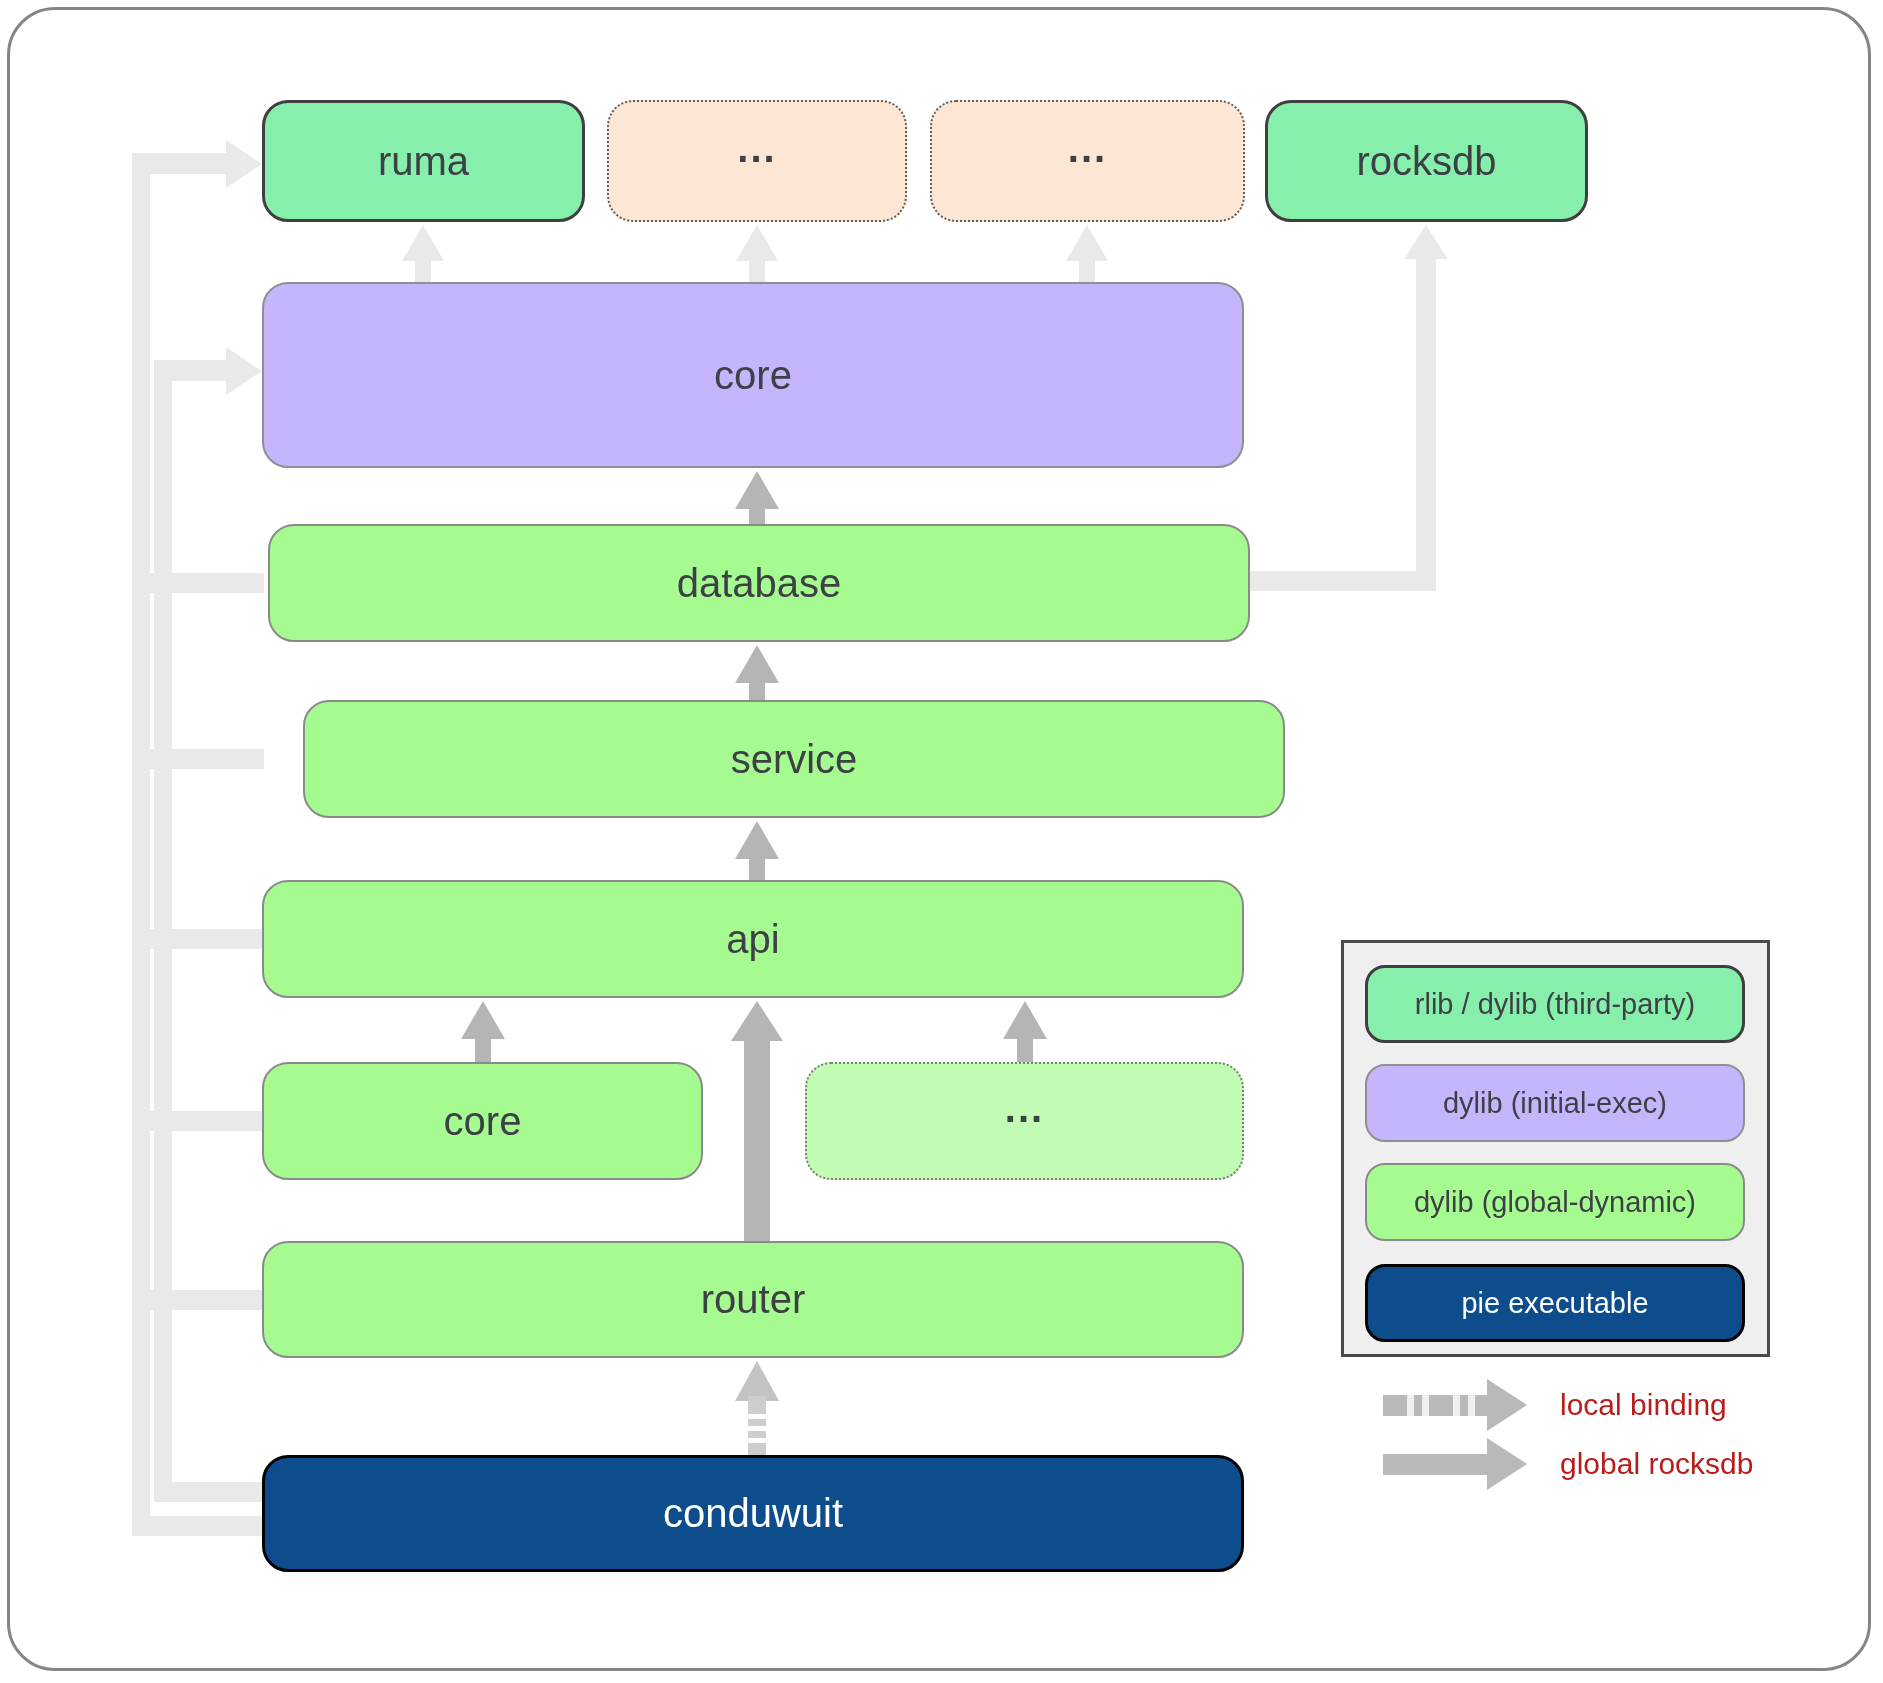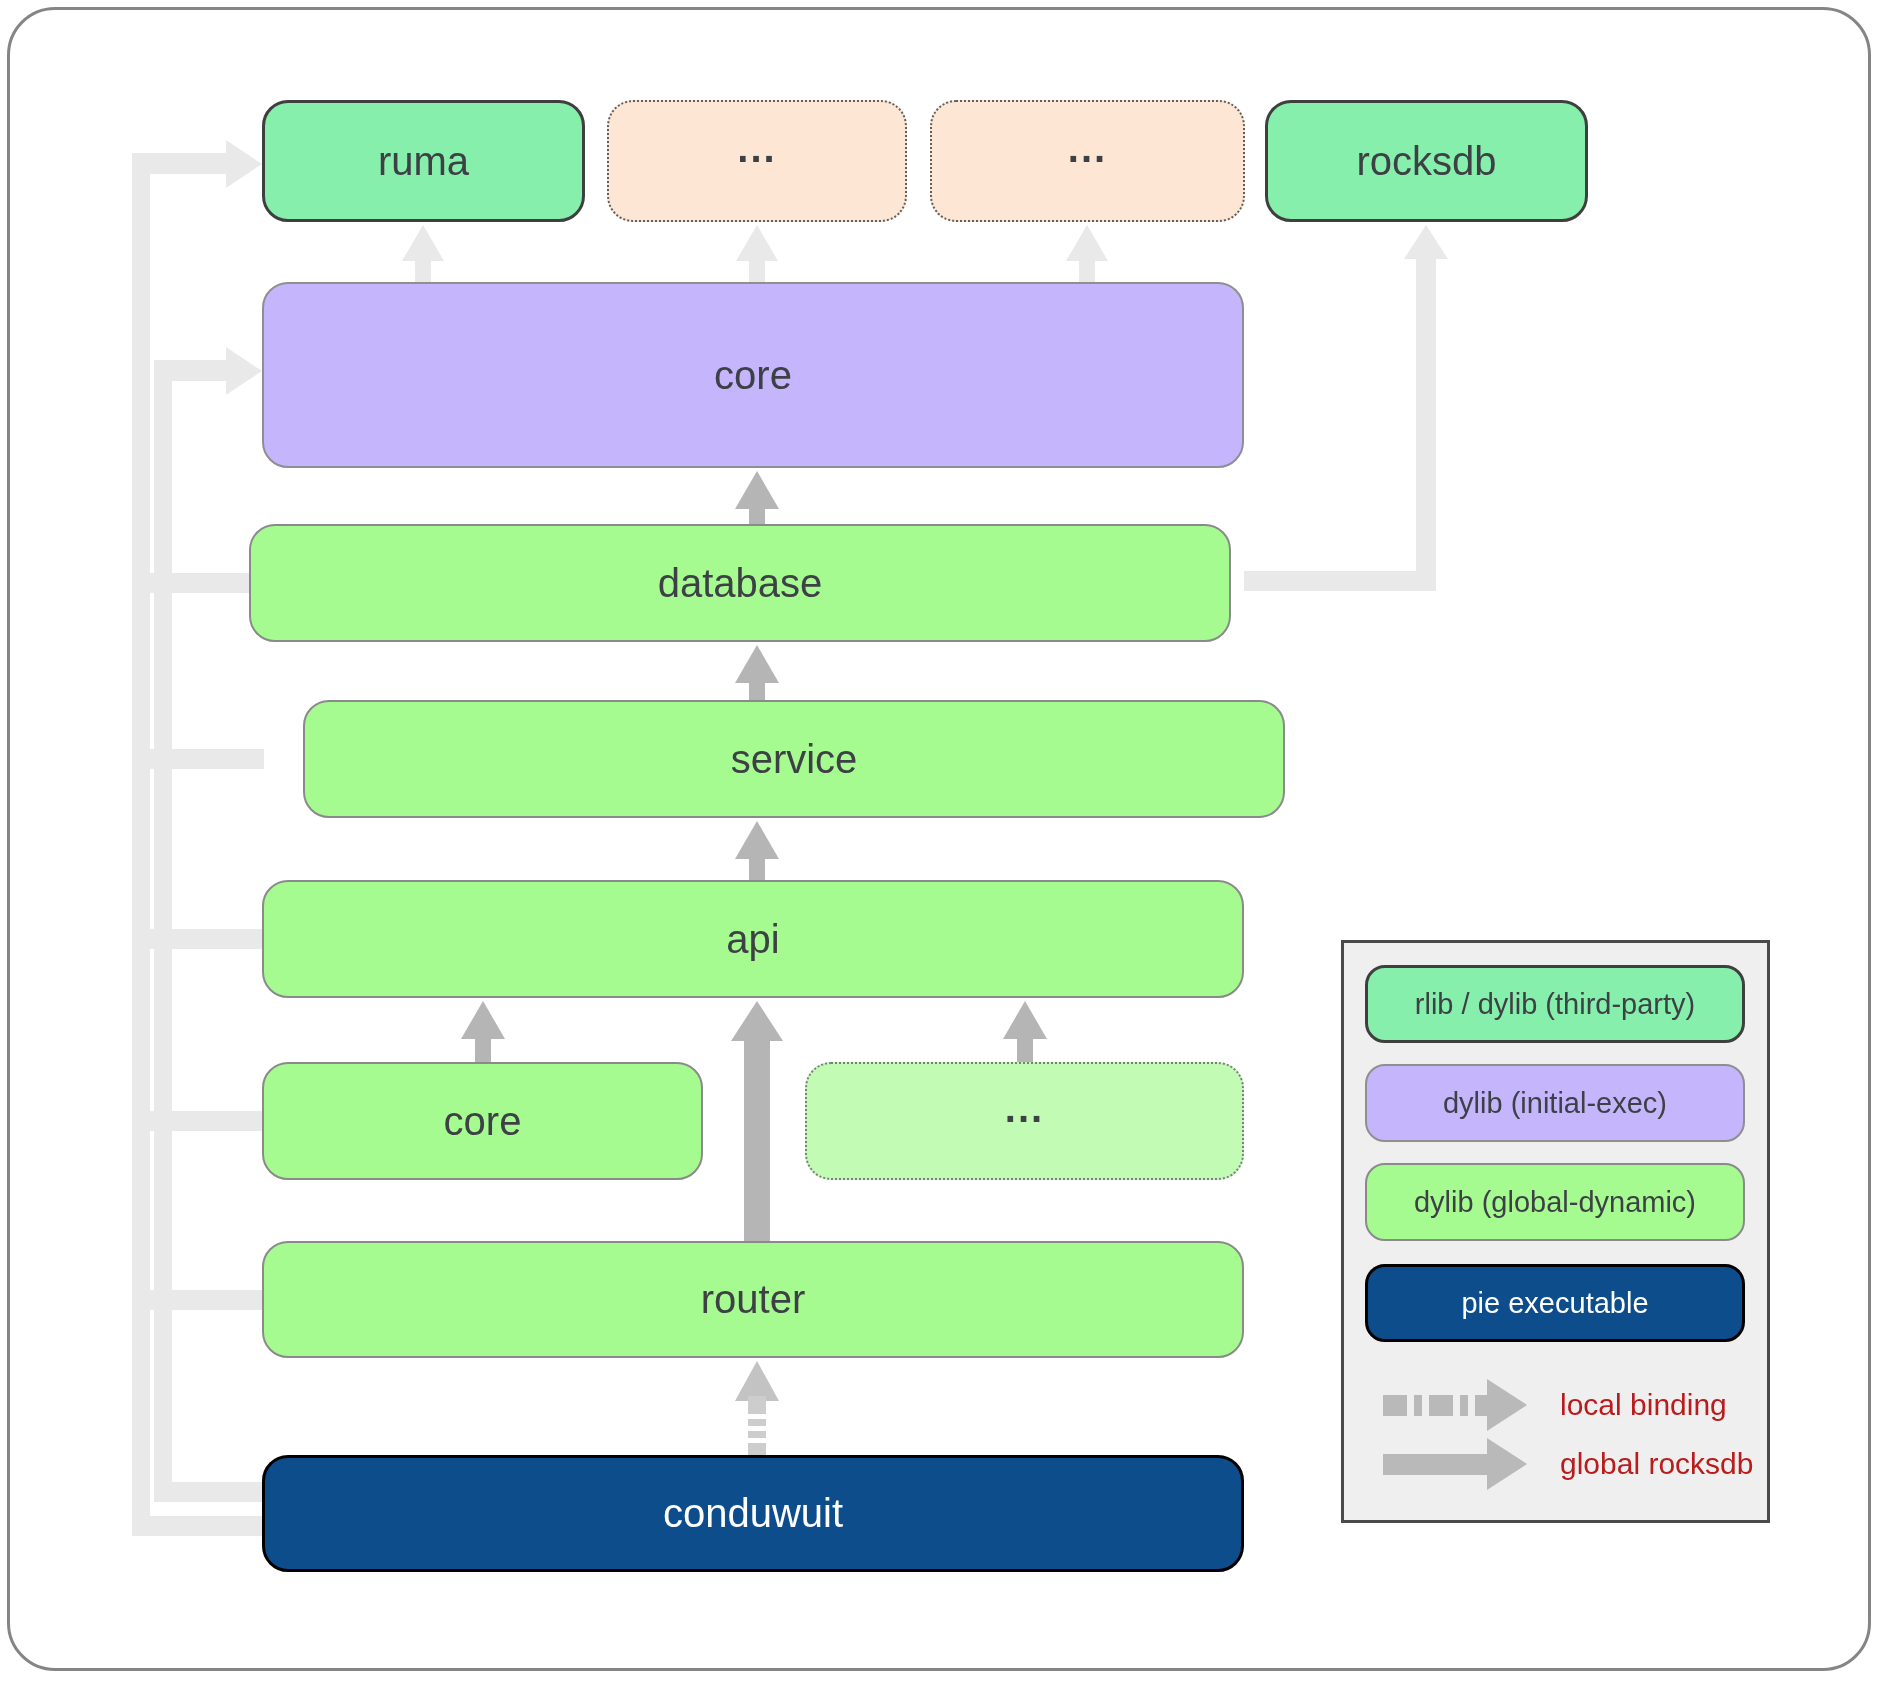--- a/index.html
+++ b/index.html
@@ -21,21 +21,21 @@
   .green{background:#a6fb90;border:2px solid #8a8a8a;}
   .green-light{background:#c2fcb4;border:2px dotted #7e7e7e;}
   .navy{background:#0d4d8c;border:3px solid #000000;color:#ffffff;}
   .dots-label{transform:translateY(-30%);font-weight:bold;letter-spacing:2px;}
   .seg{position:absolute;z-index:1;}
   .light{background:#e9e9e9;}
   .mid{background:#b5b5b5;}
   .dash-shaft{background:#cdcdcd;}
   .tri{position:absolute;width:0;height:0;border-style:solid;border-color:transparent;z-index:1;}
   .legend{
-    position:absolute;left:1341px;top:940px;width:429px;height:583px;z-index:6;
+    position:absolute;left:1341px;top:940px;width:429px;height:417px;z-index:6;
     background:#efefef;border:3px solid #4a4a4a;box-sizing:border-box;
   }
   .legend .node{font-size:29px;border-radius:20px;}
   .lg-label{
     position:absolute;font-size:30px;color:#b91c1c;display:flex;align-items:center;z-index:7;
   }
   .lg-shaft{position:absolute;height:21px;z-index:7;}
   .lg-solid{background:#b9b9b9;}
   .lg-dashed{
     background:repeating-linear-gradient(90deg,
@@ -115,21 +115,21 @@
     <span class="dots-label">...</span>
   </div>
   <div class="node peach" style="left:1265px;top:100px;width:323px;height:122px;">
     <span>rocksdb</span>
   </div>
 
   <div class="node blue" style="left:262px;top:282px;width:982px;height:186px;">
     <span>core</span>
   </div>
 
-  <div class="node green" style="left:249px;top:524px;width:982px;height:118px;">
+  <div class="node green" style="left:268px;top:524px;width:982px;height:118px;">
     <span>database</span>
   </div>
 
   <div class="node green" style="left:262px;top:700px;width:982px;height:118px;margin-left:41px;">
     <span>service</span>
   </div>
 
   <div class="node green" style="left:262px;top:880px;width:982px;height:118px;">
     <span>api</span>
   </div>

